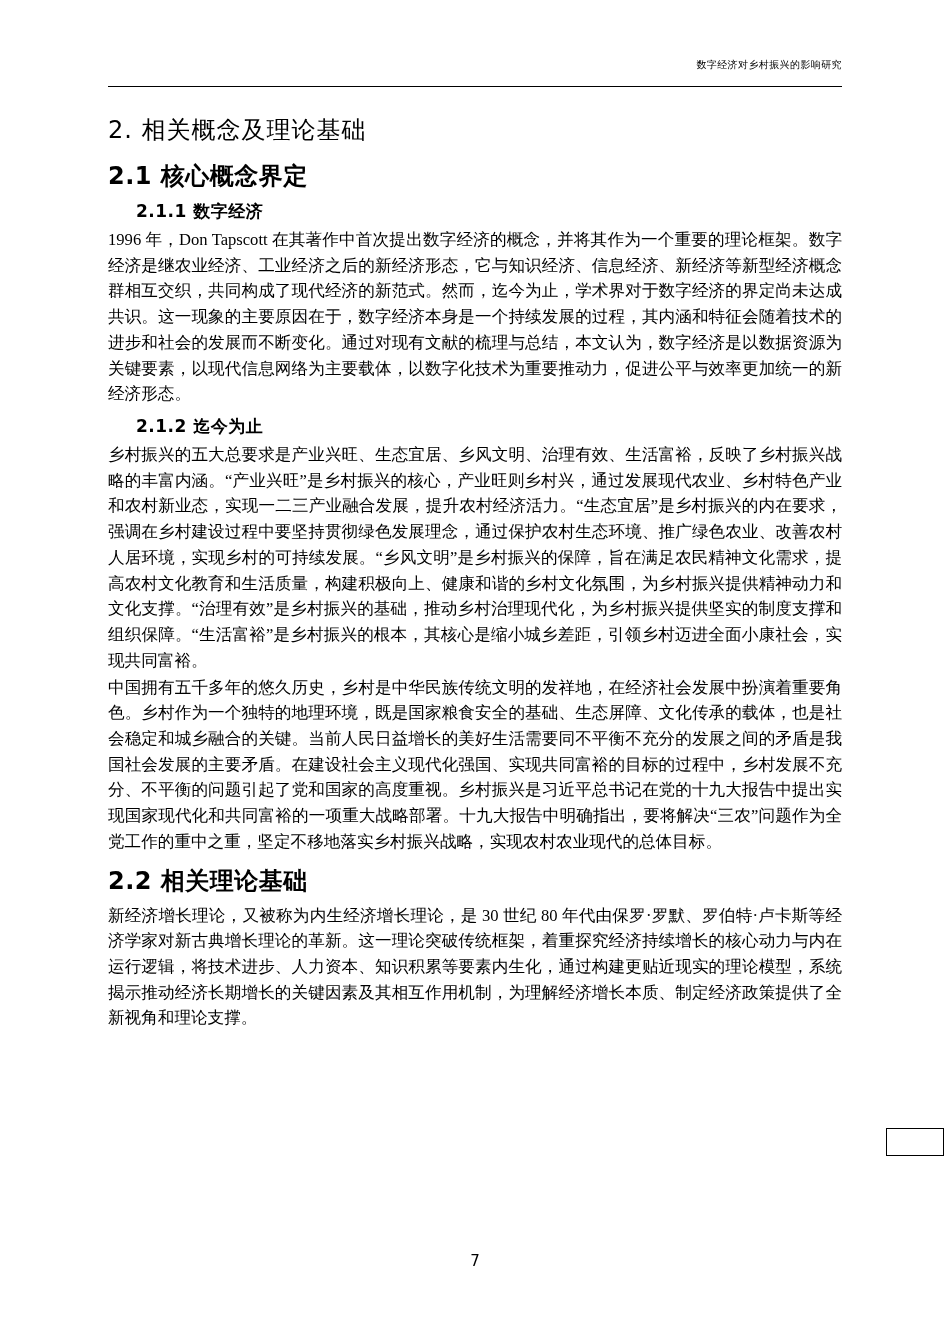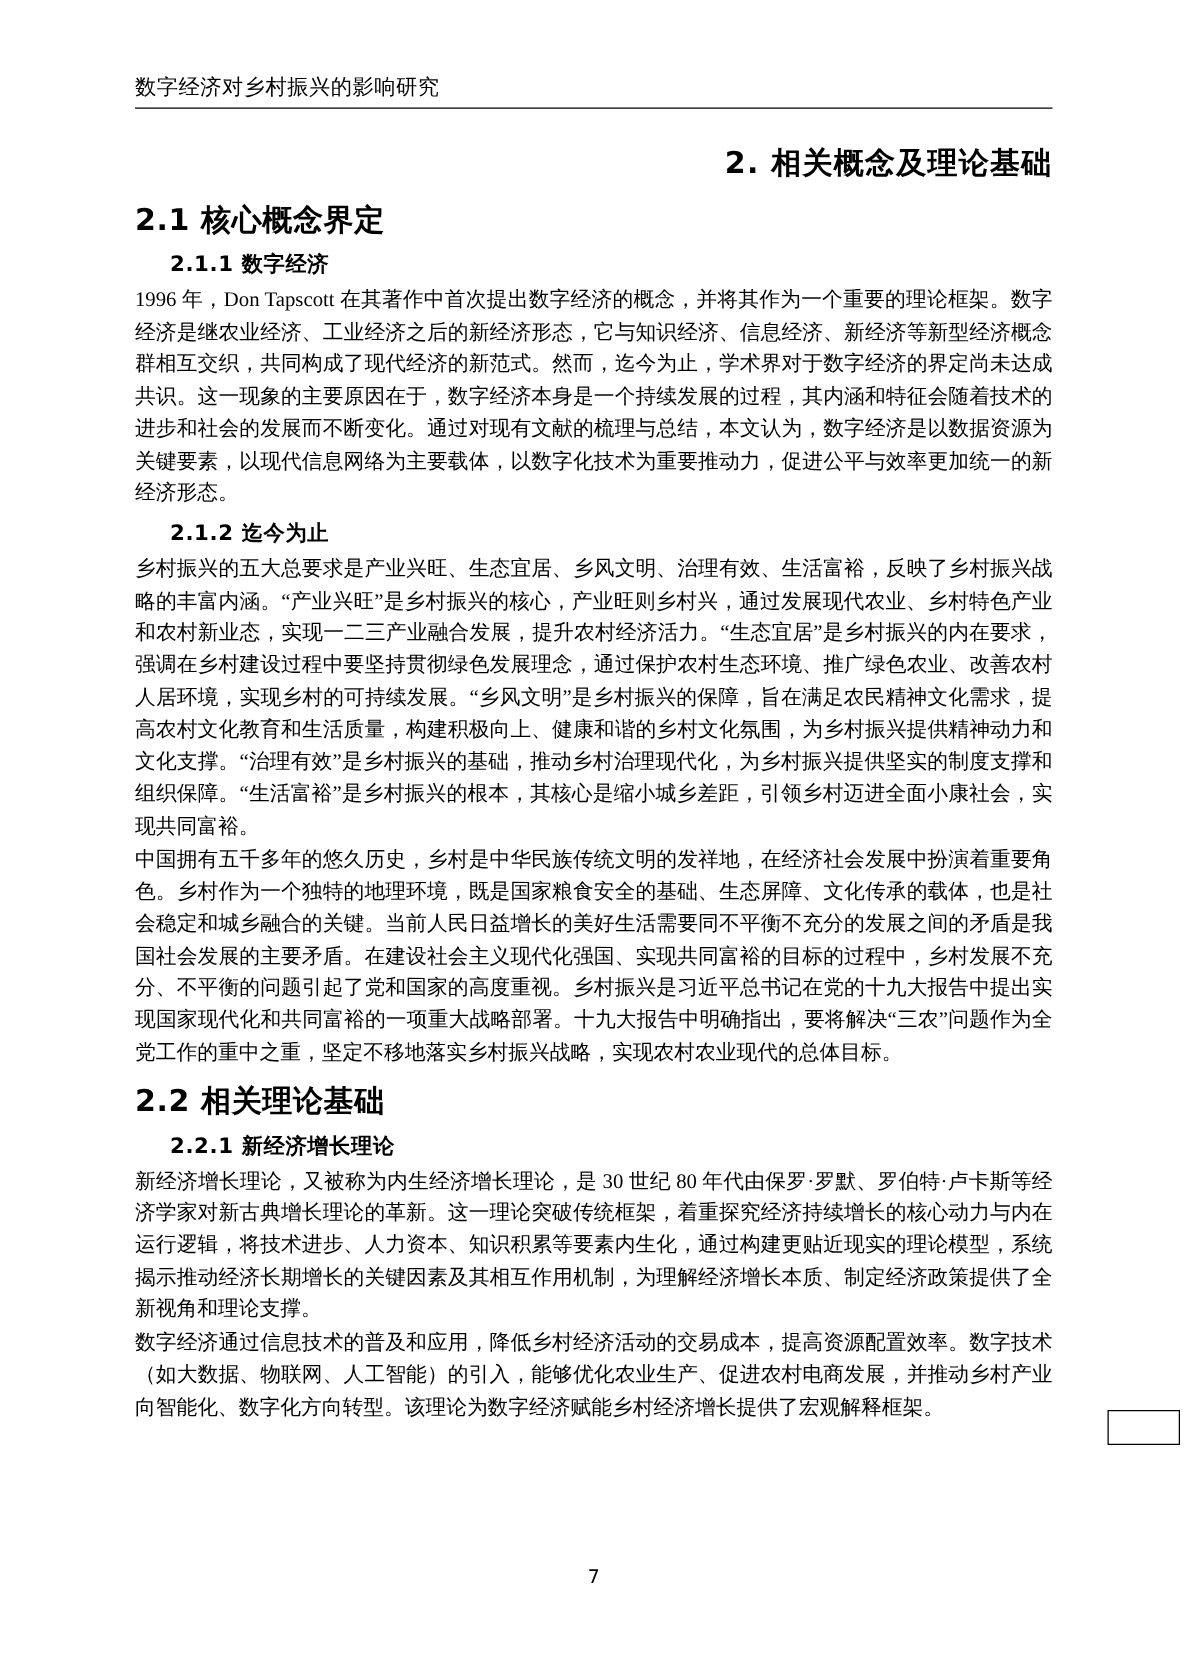--- a/index.html
+++ b/index.html
@@ -20,43 +20,43 @@
     width: 950px;
     height: 1344px;
     box-sizing: border-box;
     padding: 0;
   }
   .header {
     position: absolute;
     top: 58px;
     left: 108px;
     width: 734px;
-    text-align: left;
-    font-size: 17px;
+    text-align: right;
+    font-size: 10px;
     font-family: "DejaVu Sans", "Liberation Sans", sans-serif;
     letter-spacing: 0.4px;
   }
   .header-rule {
     position: absolute;
     top: 86px;
     left: 108px;
     width: 734px;
     border-top: 1.5px solid #000;
   }
   .content {
     position: absolute;
     top: 100px;
     left: 108px;
     width: 734px;
   }
   h1.chapter-title {
     font-family: "DejaVu Sans", "Liberation Sans", sans-serif;
     font-size: 24px;
-    font-weight: bold;
-    text-align: right;
+    font-weight: normal;
+    text-align: left;
     margin: 14px 0 14px 0;
     letter-spacing: 1px;
   }
   h2.section-title {
     font-family: "DejaVu Sans", "Liberation Sans", sans-serif;
     font-size: 24px;
     font-weight: bold;
     margin: 10px 0 6px 0;
     letter-spacing: 0.5px;
   }
@@ -110,23 +110,21 @@
 
     <h3 class="subsection-title">2.1.1    数字经济</h3>
     <p class="body-text">1996 年，Don Tapscott 在其著作中首次提出数字经济的概念，并将其作为一个重要的理论框架。数字经济是继农业经济、工业经济之后的新经济形态，它与知识经济、信息经济、新经济等新型经济概念群相互交织，共同构成了现代经济的新范式。然而，迄今为止，学术界对于数字经济的界定尚未达成共识。这一现象的主要原因在于，数字经济本身是一个持续发展的过程，其内涵和特征会随着技术的进步和社会的发展而不断变化。通过对现有文献的梳理与总结，本文认为，数字经济是以数据资源为关键要素，以现代信息网络为主要载体，以数字化技术为重要推动力，促进公平与效率更加统一的新经济形态。</p>
 
     <h3 class="subsection-title">2.1.2    迄今为止</h3>
     <p class="body-text">乡村振兴的五大总要求是产业兴旺、生态宜居、乡风文明、治理有效、生活富裕，反映了乡村振兴战略的丰富内涵。“产业兴旺”是乡村振兴的核心，产业旺则乡村兴，通过发展现代农业、乡村特色产业和农村新业态，实现一二三产业融合发展，提升农村经济活力。“生态宜居”是乡村振兴的内在要求，强调在乡村建设过程中要坚持贯彻绿色发展理念，通过保护农村生态环境、推广绿色农业、改善农村人居环境，实现乡村的可持续发展。“乡风文明”是乡村振兴的保障，旨在满足农民精神文化需求，提高农村文化教育和生活质量，构建积极向上、健康和谐的乡村文化氛围，为乡村振兴提供精神动力和文化支撑。“治理有效”是乡村振兴的基础，推动乡村治理现代化，为乡村振兴提供坚实的制度支撑和组织保障。“生活富裕”是乡村振兴的根本，其核心是缩小城乡差距，引领乡村迈进全面小康社会，实现共同富裕。</p>
     <p class="body-text">中国拥有五千多年的悠久历史，乡村是中华民族传统文明的发祥地，在经济社会发展中扮演着重要角色。乡村作为一个独特的地理环境，既是国家粮食安全的基础、生态屏障、文化传承的载体，也是社会稳定和城乡融合的关键。当前人民日益增长的美好生活需要同不平衡不充分的发展之间的矛盾是我国社会发展的主要矛盾。在建设社会主义现代化强国、实现共同富裕的目标的过程中，乡村发展不充分、不平衡的问题引起了党和国家的高度重视。乡村振兴是习近平总书记在党的十九大报告中提出实现国家现代化和共同富裕的一项重大战略部署。十九大报告中明确指出，要将解决“三农”问题作为全党工作的重中之重，坚定不移地落实乡村振兴战略，实现农村农业现代的总体目标。</p>
 
     <h2 class="section-title">2.2  相关理论基础</h2>
 
-    <h3 class="subsection-title">2.2.1    新经济增长理论</h3>
     <p class="body-text">新经济增长理论，又被称为内生经济增长理论，是 30 世纪 80 年代由保罗·罗默、罗伯特·卢卡斯等经济学家对新古典增长理论的革新。这一理论突破传统框架，着重探究经济持续增长的核心动力与内在运行逻辑，将技术进步、人力资本、知识积累等要素内生化，通过构建更贴近现实的理论模型，系统揭示推动经济长期增长的关键因素及其相互作用机制，为理解经济增长本质、制定经济政策提供了全新视角和理论支撑。</p>
-    <p class="body-text">数字经济通过信息技术的普及和应用，降低乡村经济活动的交易成本，提高资源配置效率。数字技术（如大数据、物联网、人工智能）的引入，能够优化农业生产、促进农村电商发展，并推动乡村产业向智能化、数字化方向转型。该理论为数字经济赋能乡村经济增长提供了宏观解释框架。</p>
 
   </div>
 
   <div class="margin-box"></div>
 
   <div class="page-number">7</div>
 
 </div>
 
 </body></html>

